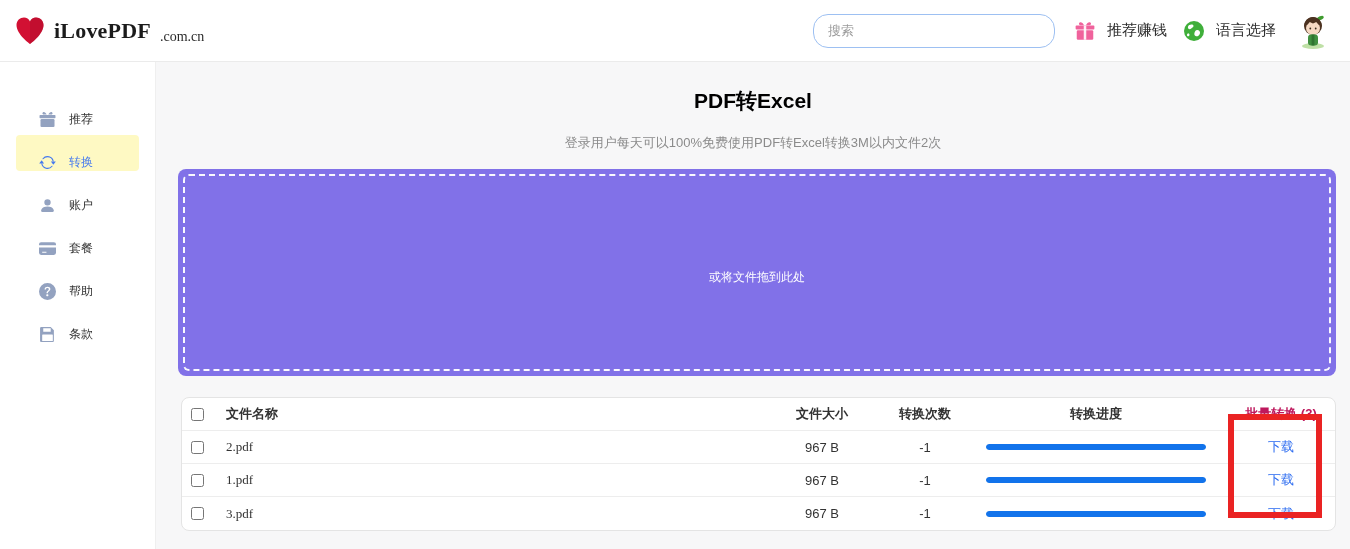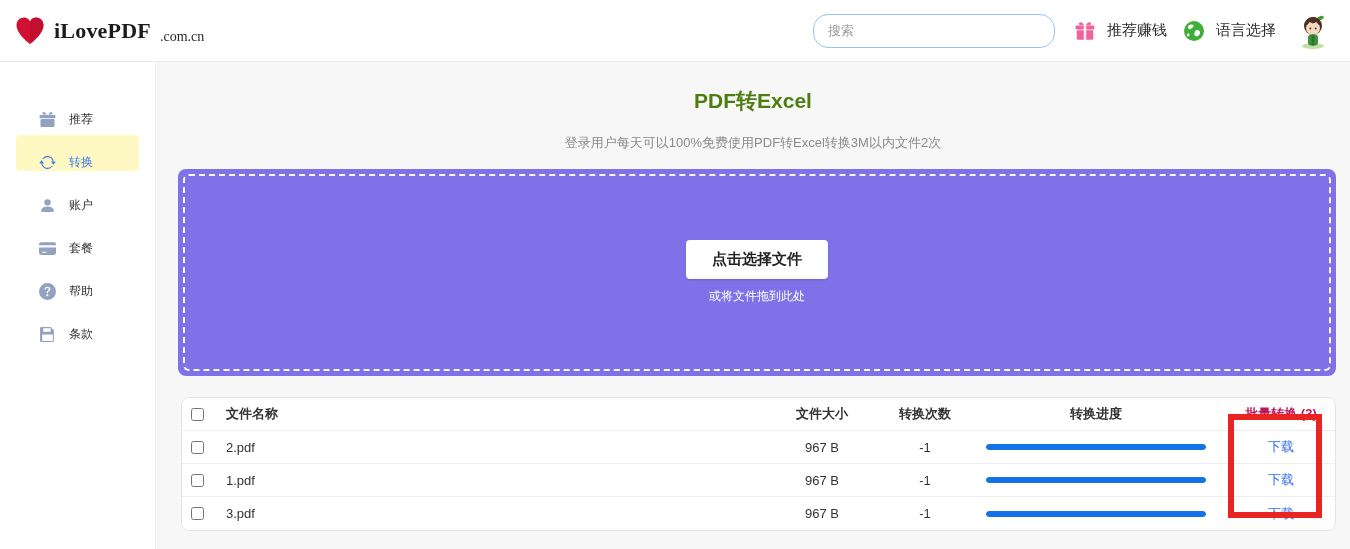--- a/index.html
+++ b/index.html
@@ -25,37 +25,37 @@
 
   
   .body-row { display:flex; height:487px; }
   .sidebar { width:156px; background:#fff; border-right:1px solid #efefef; padding-top:30px; flex-shrink:0; }
   .side-item { display:flex; align-items:flex-end; height:36px; margin:0 16px 7px 16px; padding-left:23px; border-radius:4px; font-size:12px; color:#333; cursor:pointer; }
   .side-item svg { width:17px; height:17px; color:#93a2c0; margin-right:13px; flex-shrink:0; }
   .side-item.active { background:#fef9c3; color:#4479ef; }
   .side-item.active svg { color:#4479ef; }
 
   .main { flex:1; background:#f7f7f8; position:relative; overflow:hidden; }
-  .page-title { text-align:center; margin-top:25px; font-size:21px; font-weight:bold; color:#4d7c0f; }
+  .page-title { text-align:center; margin-top:25px; font-size:21px; font-weight:bold; color:#000000; }
   .page-subtitle { text-align:center; margin-top:19px; font-size:13px; color:#8b8b8b; }
 
   
   .dropzone { margin:17px 14px 0 22px; height:207px; background:#8171e8; border-radius:8px; position:relative; cursor:pointer; }
   .dz-inner { position:absolute; left:5px; top:5px; right:5px; bottom:5px; border:2px dashed rgba(255,255,255,.95); border-radius:6px; display:flex; flex-direction:column; align-items:center; justify-content:center; }
   .select-btn { background:#fff; border:none; border-radius:4px; padding:10px 26px; font-size:15px; font-weight:bold; color:#222; font-family:inherit; cursor:pointer; box-shadow:0 1px 2px rgba(0,0,0,.15); }
   .dz-hint { color:#fff; font-size:12px; margin-top:9px; }
 
   
   .table-card { margin:21px 14px 0 25px; background:#fff; border:1px solid #e4e4e4; border-radius:8px; overflow:hidden; }
   .trow { display:flex; align-items:center; height:33px; border-bottom:1px solid #ededed; font-size:13px; color:#333; }
   .trow:last-child { border-bottom:none; }
   .trow.thead { font-weight:bold; }
   .c-check { width:30px; display:flex; justify-content:center; align-items:center; }
   .c-check input { width:13px; height:13px; cursor:pointer; accent-color:#fff; }
-  .c-name { flex:1; padding-left:14px; }
+  .c-name { flex:1; padding-left:14px;font-family:Liberation Serif, serif; }
   .c-size { width:126px; text-align:center; }
   .c-count { width:80px; text-align:center; }
   .c-progress { width:262px; display:flex; justify-content:center; }
   .c-action { width:108px; text-align:center; }
   .batch-label { color:#be185d; font-weight:bold; }
   .dl-link { color:#2a6af0; text-decoration:none; cursor:pointer; }
   .bar-track { width:220px; height:6px; border-radius:3px; background:#eceff3; overflow:hidden; }
   .bar-fill { height:6px; border-radius:3px; background:#1273eb; }
 
   
@@ -165,21 +165,20 @@
         <span>条款</span>
       </div>
     </aside>
 
     <main class="main">
       <h1 class="page-title">PDF转Excel</h1>
       <p class="page-subtitle">登录用户每天可以100%免费使用PDF转Excel转换3M以内文件2次</p>
 
       <div class="dropzone">
         <div class="dz-inner">
-          <button class="select-btn">点击选择文件</button>
           <div class="dz-hint">或将文件拖到此处</div>
         </div>
       </div>
 
       <div class="table-card">
         <div class="trow thead">
           <div class="c-check">
             <input type="checkbox" style="">
           </div>
           <div class="c-name">文件名称</div>

